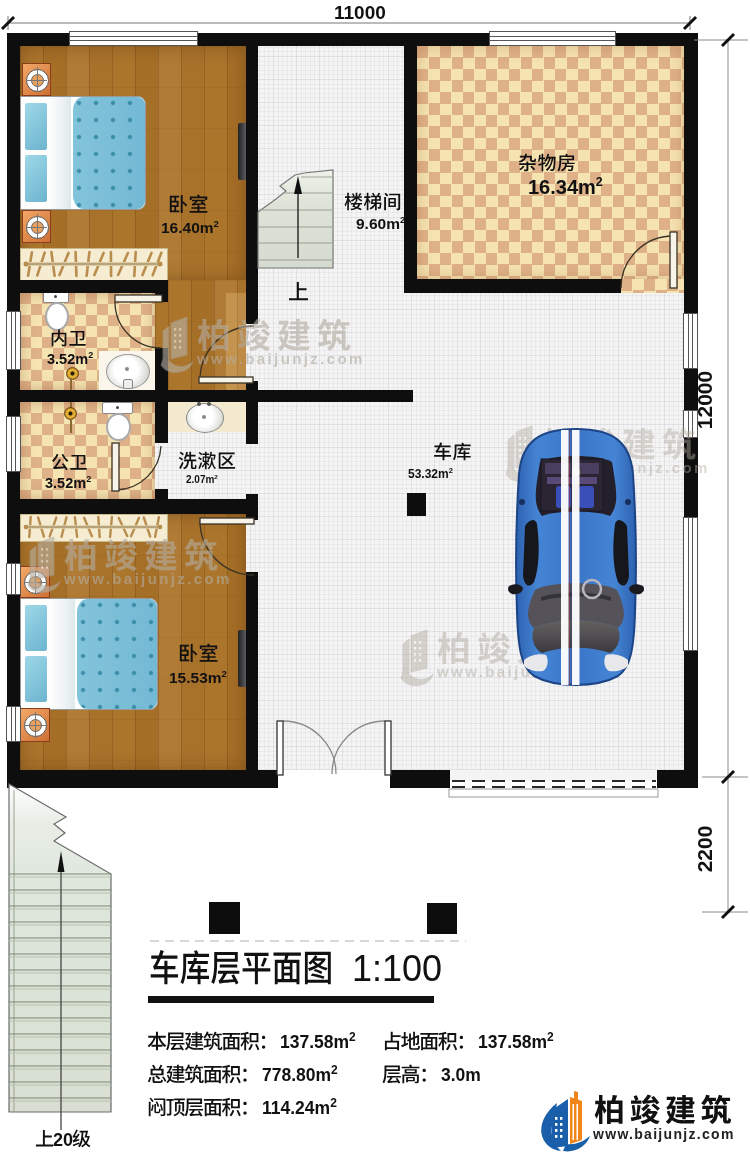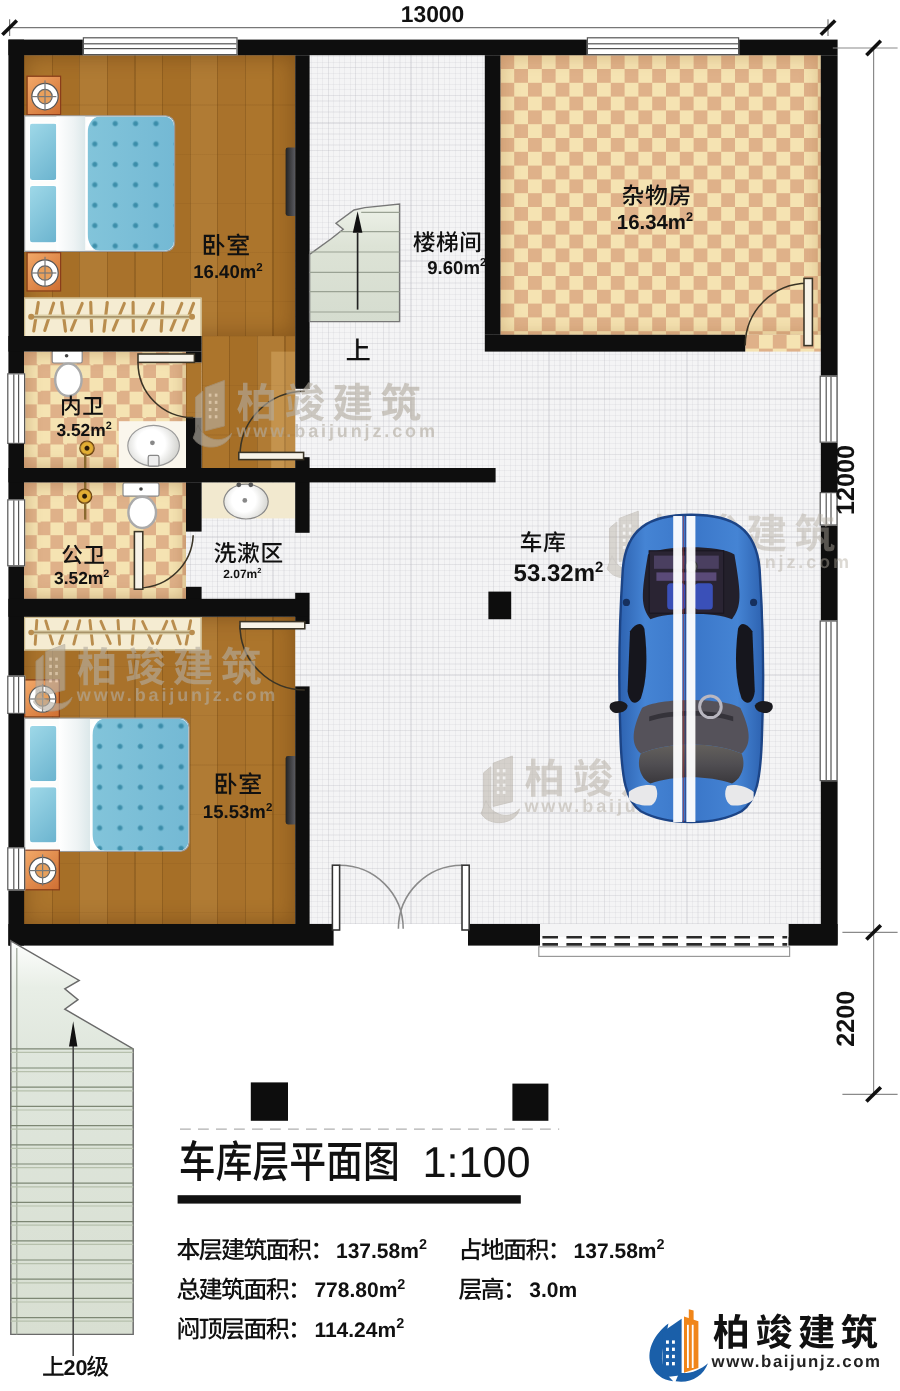--- a/index.html
+++ b/index.html
@@ -678,33 +678,33 @@
         <use href="#b7b51" transform="translate(700.5,1121.3) scale(0.03100,-0.03100)"></use>
       </g>
 
 <text x="593" y="1139" font-family="Liberation Sans" font-size="14" font-weight="bold" fill="#222" letter-spacing="1.3">www.baijunjz.com</text>
 </svg>
 
 <div class="lat" style="left:161px;top:219px;font-size:15.5px">16.40m<sup>2</sup></div>
 
 <div class="lat" style="left:356px;top:215px;font-size:15.5px">9.60m<sup>2</sup></div>
 
-<div class="lat" style="left:514px;top:176px;font-size:17px">16.34m<sup>2</sup></div>
+<div class="lat" style="left:528px;top:176px;font-size:20px">16.34m<sup>2</sup></div>
 
 <div class="lat" style="left:47px;top:351px;font-size:14.5px">3.52m<sup>2</sup></div>
 
 <div class="lat" style="left:45px;top:475px;font-size:14.5px">3.52m<sup>2</sup></div>
 
 <div class="lat" style="left:186px;top:474px;font-size:10px">2.07m<sup>2</sup></div>
 
-<div class="lat" style="left:428px;top:467px;font-size:20px">53.32m<sup>2</sup></div>
+<div class="lat" style="left:408px;top:467px;font-size:12px">53.32m<sup>2</sup></div>
 
 <div class="lat" style="left:169px;top:669px;font-size:15.5px">15.53m<sup>2</sup></div>
 
-<div class="lat" style="left:334px;top:2px;font-size:19px">13000</div>
+<div class="lat" style="left:334px;top:2px;font-size:19px">11000</div>
 <svg width="0" height="0" style="position:absolute">
 <defs>
 <path id="g5ba4" d="M148 223V141H450V28H58V-56H946V28H547V141H861V223H547V316H450V223ZM190 294C225 308 276 311 741 349C763 325 783 303 797 284L870 336C829 387 746 461 678 514H834V596H172V514H350C301 466 252 427 232 414C206 394 183 381 163 378C172 355 185 312 190 294ZM604 473C626 455 649 435 672 414L326 390C376 427 426 470 472 514H667ZM428 830C440 809 452 783 462 759H66V575H158V673H839V575H935V759H568C557 789 538 826 520 856Z"></path>
 <path id="g6d17" d="M81 769C142 736 216 684 250 646L310 718C273 755 197 803 137 833ZM34 499C97 468 174 418 212 383L267 459C228 494 148 539 86 567ZM62 -15 145 -73C194 24 250 146 293 253L223 307C174 192 108 62 62 -15ZM429 830C407 703 365 579 304 501C328 489 369 463 387 449C415 489 441 539 463 595H595V433H311V342H477C465 172 437 57 261 -9C282 -26 308 -62 319 -84C517 -3 557 138 572 342H682V46C682 -44 702 -72 785 -72C801 -72 859 -72 876 -72C950 -72 972 -30 980 122C955 128 917 144 897 159C894 33 890 12 867 12C855 12 810 12 800 12C778 12 774 17 774 47V342H964V433H689V595H923V685H689V844H595V685H493C505 726 516 769 524 812Z"></path>
 <path id="g7269" d="M526 844C494 694 436 551 354 462C375 449 411 422 427 408C469 458 506 522 537 594H608C561 439 478 279 374 198C400 185 430 162 448 144C555 239 643 425 688 594H755C703 349 599 109 435 -8C462 -22 495 -46 513 -64C677 68 785 334 836 594H864C847 212 825 68 797 33C785 20 775 16 759 16C740 16 703 16 661 20C676 -6 685 -45 687 -73C731 -75 774 -76 801 -71C833 -66 854 -57 875 -26C915 23 935 183 956 636C957 649 957 682 957 682H571C587 729 601 778 612 828ZM88 787C77 666 59 540 24 457C43 447 78 426 93 414C109 453 123 501 134 554H215V343C146 323 82 306 32 293L56 202L215 251V-84H303V278L421 315L409 399L303 368V554H397V644H303V844H215V644H151C158 687 163 730 168 774Z"></path>
 <path id="g8f66" d="M167 310C176 319 220 325 278 325H501V191H56V98H501V-84H602V98H947V191H602V325H862V415H602V558H501V415H267C306 472 346 538 384 609H928V701H431C450 741 468 781 484 822L375 851C359 801 338 749 317 701H73V609H273C244 551 218 505 204 486C176 442 156 414 131 407C144 380 161 330 167 310Z"></path>
 <path id="g533a" d="M929 795H91V-55H955V36H183V704H929ZM261 572C334 512 417 442 495 371C412 291 319 221 224 167C246 150 282 113 298 94C388 152 479 225 563 309C647 231 722 155 771 95L846 165C794 225 715 300 628 377C698 455 762 539 815 627L726 663C680 584 624 508 559 437C480 505 399 572 327 628Z"></path>
 <path id="g5e93" d="M324 231C333 240 372 245 422 245H585V145H237V58H585V-83H679V58H956V145H679V245H889V330H679V426H585V330H418C446 371 474 418 500 467H918V552H543L571 616L473 648C463 616 450 583 437 552H263V467H398C377 426 358 394 349 380C329 347 312 327 293 322C304 297 320 250 324 231ZM466 824C480 801 494 772 504 746H116V461C116 314 110 109 27 -34C49 -44 91 -72 107 -88C197 65 210 301 210 461V658H956V746H611C599 778 580 817 560 846Z"></path>
 <path id="g9ad8" d="M295 549H709V474H295ZM201 615V408H808V615ZM430 827 458 745H57V664H939V745H565C554 777 539 817 525 849ZM90 359V-84H182V281H816V9C816 -3 811 -7 798 -7C786 -8 735 -8 694 -6C705 -26 718 -55 723 -76C790 -77 837 -76 868 -65C901 -53 911 -35 911 9V359ZM278 231V-29H367V18H709V231ZM367 164H625V85H367Z"></path>
 <path id="g536b" d="M110 772V677H403V43H49V-51H954V43H505V677H781V361C781 346 776 341 756 341C735 340 665 339 594 342C609 318 627 275 632 249C721 249 785 250 826 265C866 281 879 309 879 359V772Z"></path>

